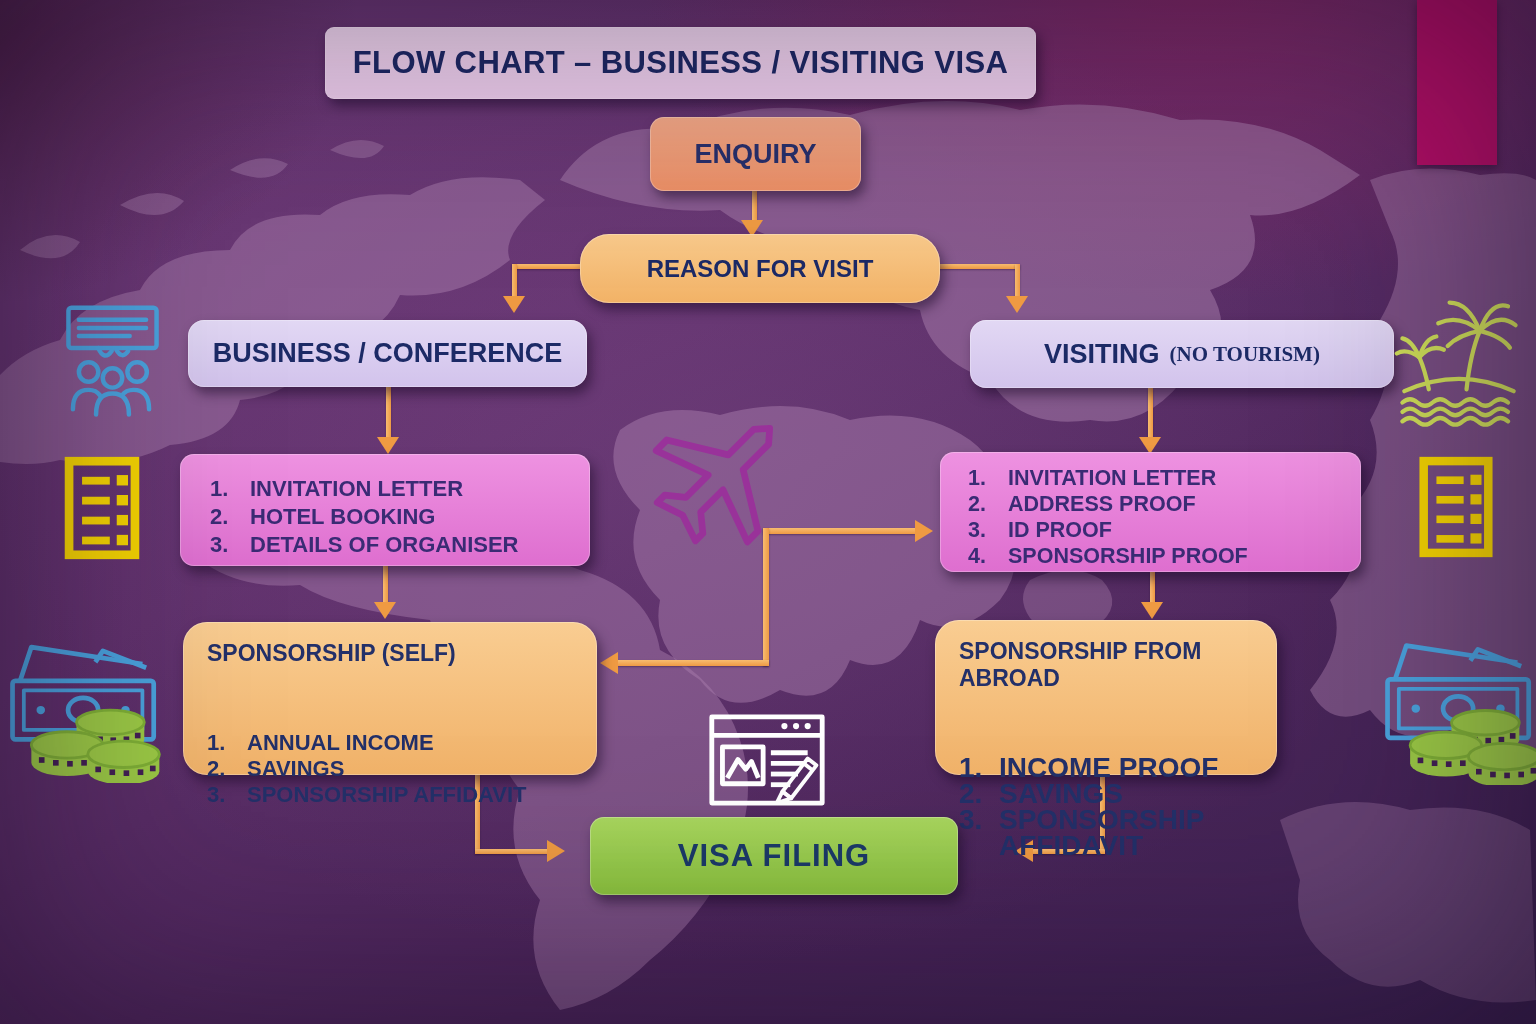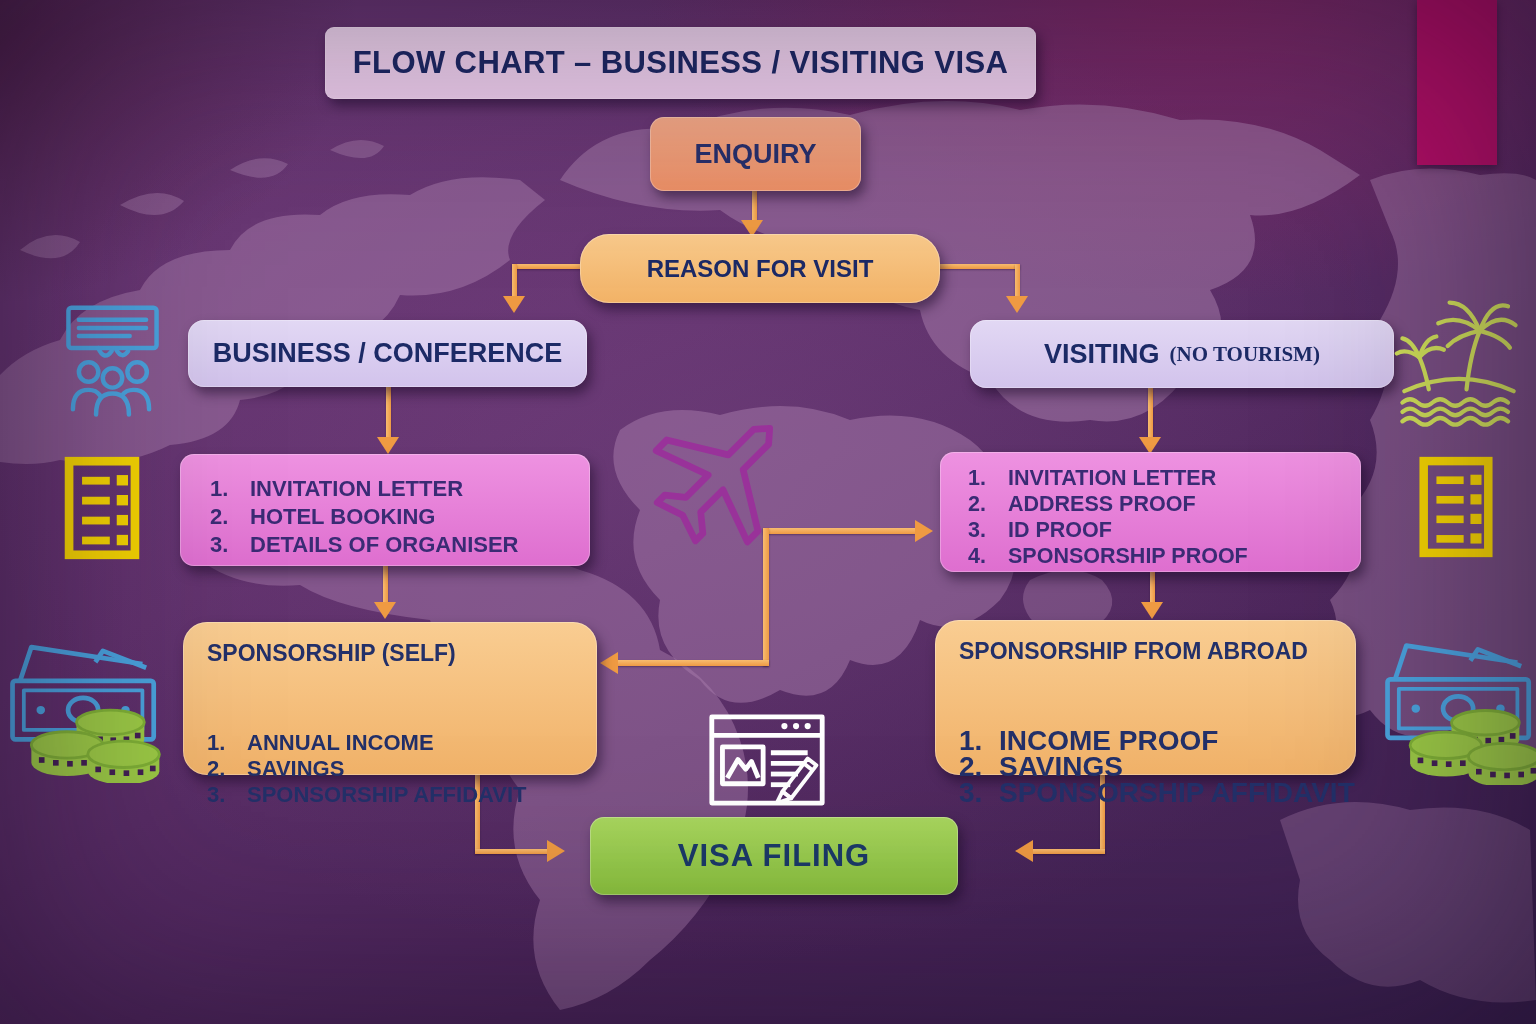--- a/index.html
+++ b/index.html
@@ -193,21 +193,21 @@
         </li>
       <li>
           <span>SAVINGS</span>
         </li>
       <li>
           <span>SPONSORSHIP AFFIDAVIT</span>
         </li>
     </ol>
   </div>
 
-  <div class="node sponsor" style="left:935px;top:620px;width:421px;height:155px;padding:18px 0 0 24px;box-sizing:border-box;flex-direction:column;">
+  <div class="node sponsor" style="left:935px;top:620px;width:342px;height:155px;padding:18px 0 0 24px;box-sizing:border-box;flex-direction:column;">
     <div class="sponsor-title" style="align-self:flex-start;">SPONSORSHIP FROM ABROAD</div>
     <ol class="doclist" style="line-height:26px;font-size:28px;margin-top:16px;align-self:flex-start;">
       <li>
           <span>INCOME PROOF</span>
         </li>
       <li>
           <span>SAVINGS</span>
         </li>
       <li>
           <span>SPONSORSHIP AFFIDAVIT</span>

